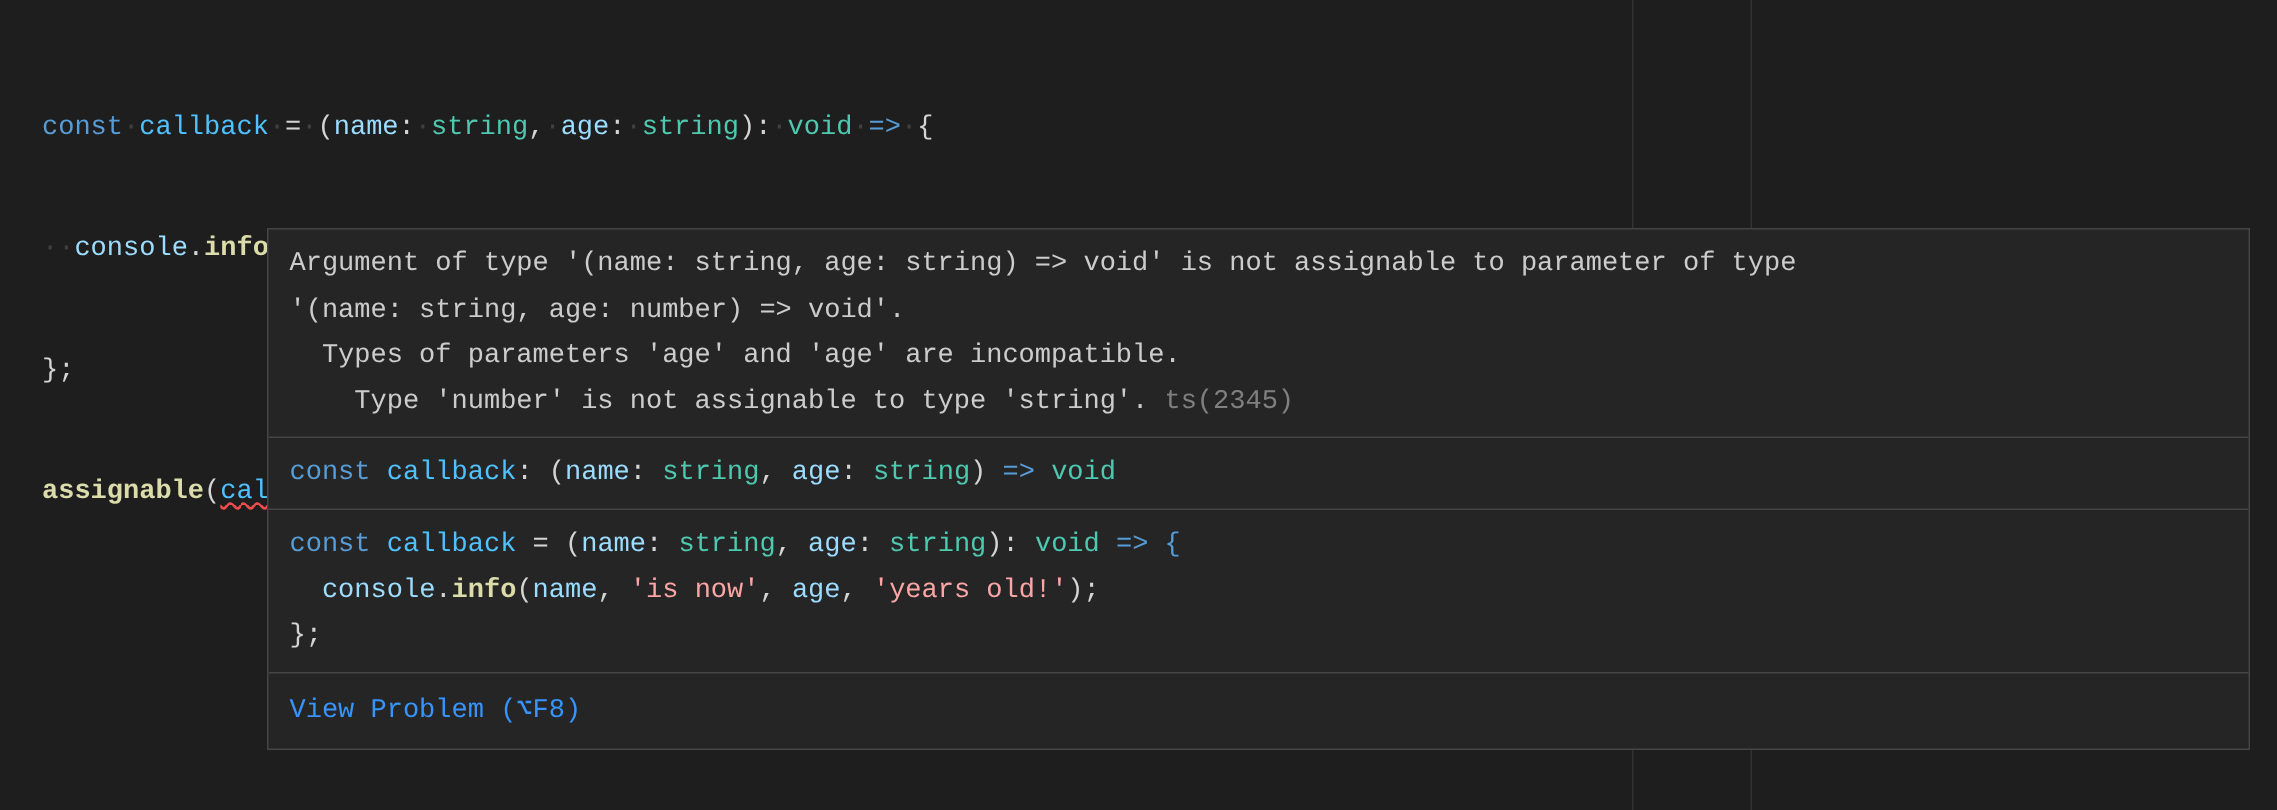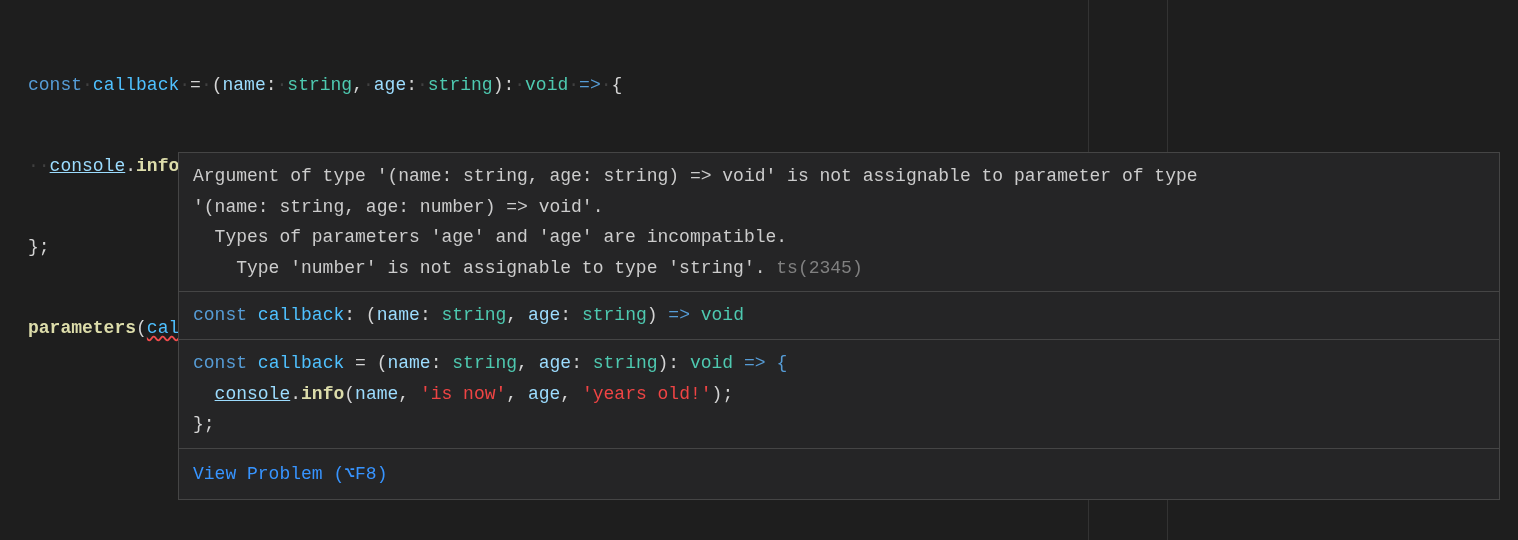--- a/index.html
+++ b/index.html
@@ -17,23 +17,23 @@
   .editor {
     padding: 18px 0 0 28px;
     white-space: pre;
     position: relative;
   }
   .line { display: block; min-height: 27px; }
   .kw { color: #569cd6; }
   .var { color: #4fc1ff; }
   .fn { color: #dcdcaa; font-weight: bold; }
   .type { color: #4ec9b0; }
-  .str { color: #ef4444; }
+  .str { color: #fca5a5; }
   .punc { color: #d4d4d4; }
-  .prop { color: #9cdcfe; text-decoration: underline; }
+  .prop { color: #9cdcfe; }
   .param { color: #9cdcfe; }
   .ws { color: #404040; }
   .err-underline {
     text-decoration: underline wavy #f14c4c;
     text-decoration-skip-ink: none;
     text-underline-offset: 2px;
   }
 
   .ruler1 { position:absolute; left:1088px; top:0; bottom:0; width:1px; background:#333; }
   .ruler2 { position:absolute; left:1167px; top:0; bottom:0; width:1px; background:#333; }
@@ -63,21 +63,21 @@
 </head>
 <body>
 
 <div class="ruler1"></div>
 <div class="ruler2"></div>
 
 <div class="editor">
   <span class="line"><span class="kw">const</span><span class="ws">·</span><span class="var">callback</span><span class="ws">·</span><span class="punc">=</span><span class="ws">·</span><span class="punc">(</span><span class="param">name</span><span class="punc">:</span><span class="ws">·</span><span class="type">string</span><span class="punc">,</span><span class="ws">·</span><span class="param">age</span><span class="punc">:</span><span class="ws">·</span><span class="type">string</span><span class="punc">):</span><span class="ws">·</span><span class="type">void</span><span class="ws">·</span><span class="kw">=&gt;</span><span class="ws">·</span><span class="punc">{</span></span>
   <span class="line"><span class="ws">··</span><span class="prop">console</span><span class="punc">.</span><span class="fn">info</span><span class="punc">(</span><span class="param">name</span><span class="punc">,</span><span class="ws">·</span><span class="str">'is now'</span><span class="punc">,</span><span class="ws">·</span><span class="param">age</span><span class="punc">,</span><span class="ws">·</span><span class="str">'years old!'</span><span class="punc">);</span></span>
   <span class="line"><span class="punc">};</span></span>
-  <span class="line"><span class="fn">parameters</span><span class="punc">(</span><span class="var err-underline">callback</span><span class="punc">);</span></span>
+  <span class="line"><span class="fn">assignable</span><span class="punc">(</span><span class="var err-underline">callback</span><span class="punc">);</span></span>
 </div>
 
 <div class="hover">
   <div class="hover-section hover-msg"><span>Argument of type '(name: string, age: string) =&gt; void' is not assignable to parameter of type </span>
 <span>'(name: string, age: number) =&gt; void'.</span>
 <span>  Types of parameters 'age' and 'age' are incompatible.</span>
 <span>    Type 'number' is not assignable to type 'string'.</span><span class="tsnum"> ts(2345)</span></div>
   <div class="hover-section"><span class="kw">const</span><span> </span><span class="var">callback</span><span class="punc">: (</span><span class="param">name</span><span class="punc">: </span><span class="type">string</span><span class="punc">, </span><span class="param">age</span><span class="punc">: </span><span class="type">string</span><span class="punc">) </span><span class="kw">=&gt;</span><span> </span><span class="type">void</span></div>
   <div class="hover-section"><span class="kw">const</span><span> </span><span class="var">callback</span><span class="punc"> = (</span><span class="param">name</span><span class="punc">: </span><span class="type">string</span><span class="punc">, </span><span class="param">age</span><span class="punc">: </span><span class="type">string</span><span class="punc">): </span><span class="type">void</span><span class="kw"> =&gt; {</span>
 <span>  </span><span class="prop">console</span><span class="punc">.</span><span class="fn">info</span><span class="punc">(</span><span class="param">name</span><span class="punc">, </span><span class="str">'is now'</span><span class="punc">, </span><span class="param">age</span><span class="punc">, </span><span class="str">'years old!'</span><span class="punc">);</span>

